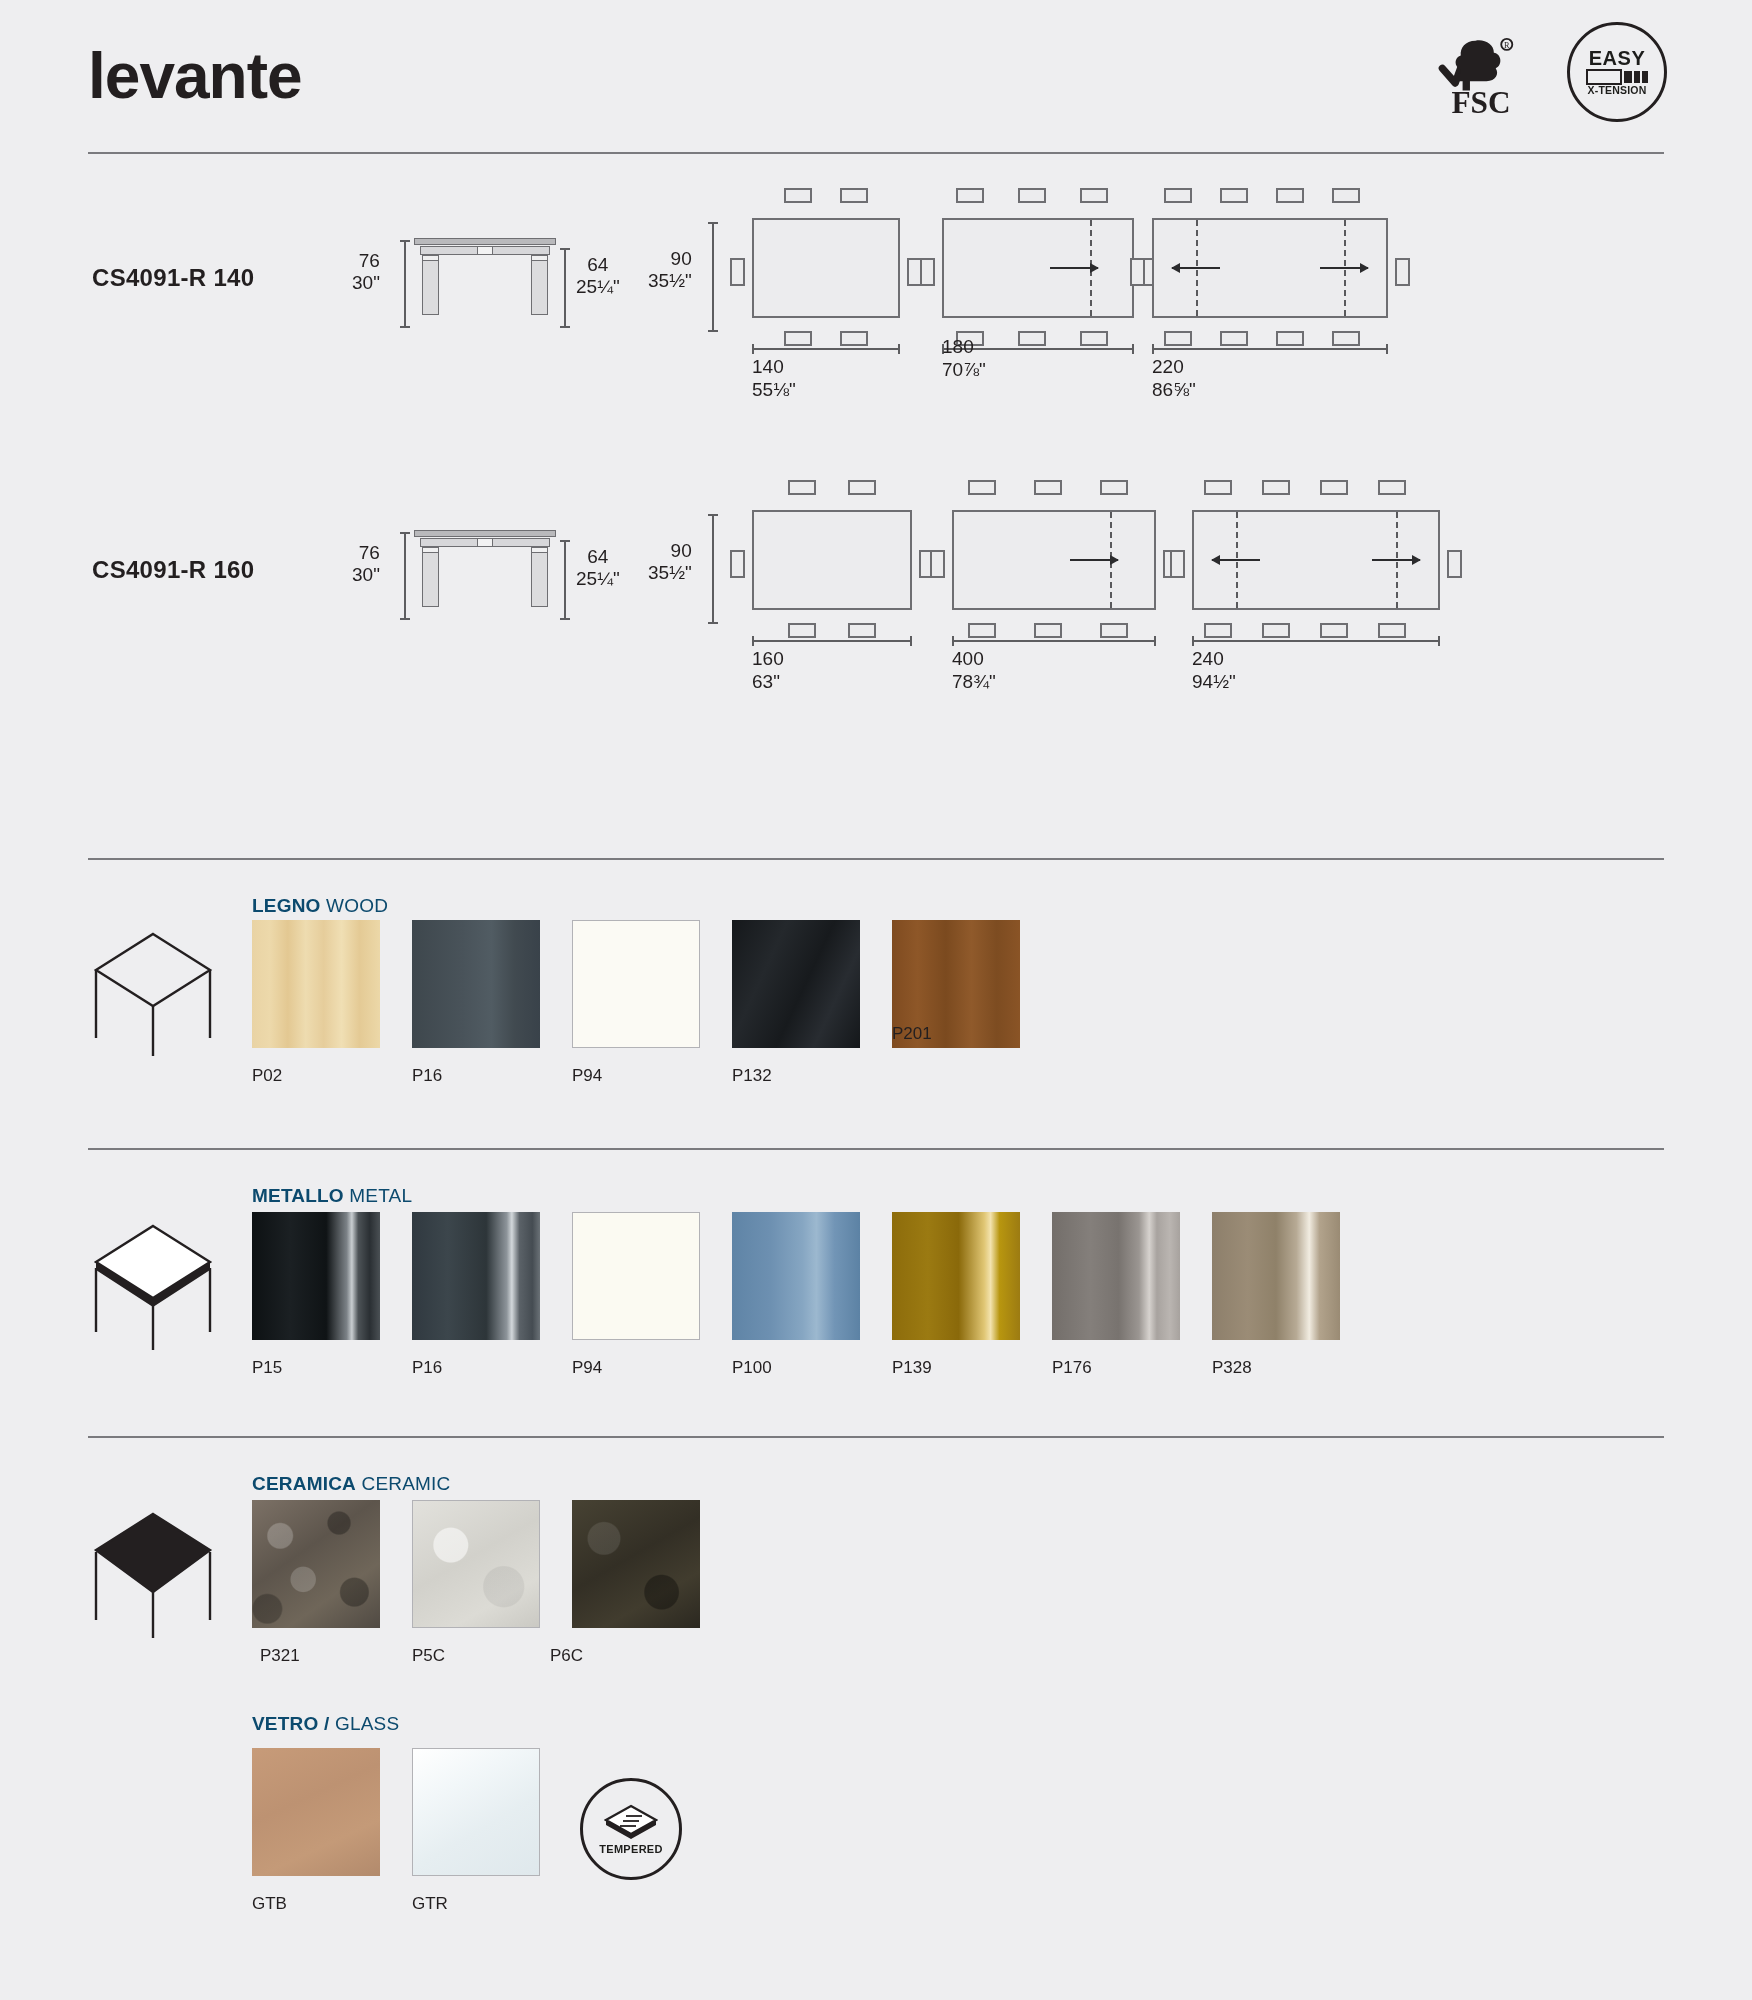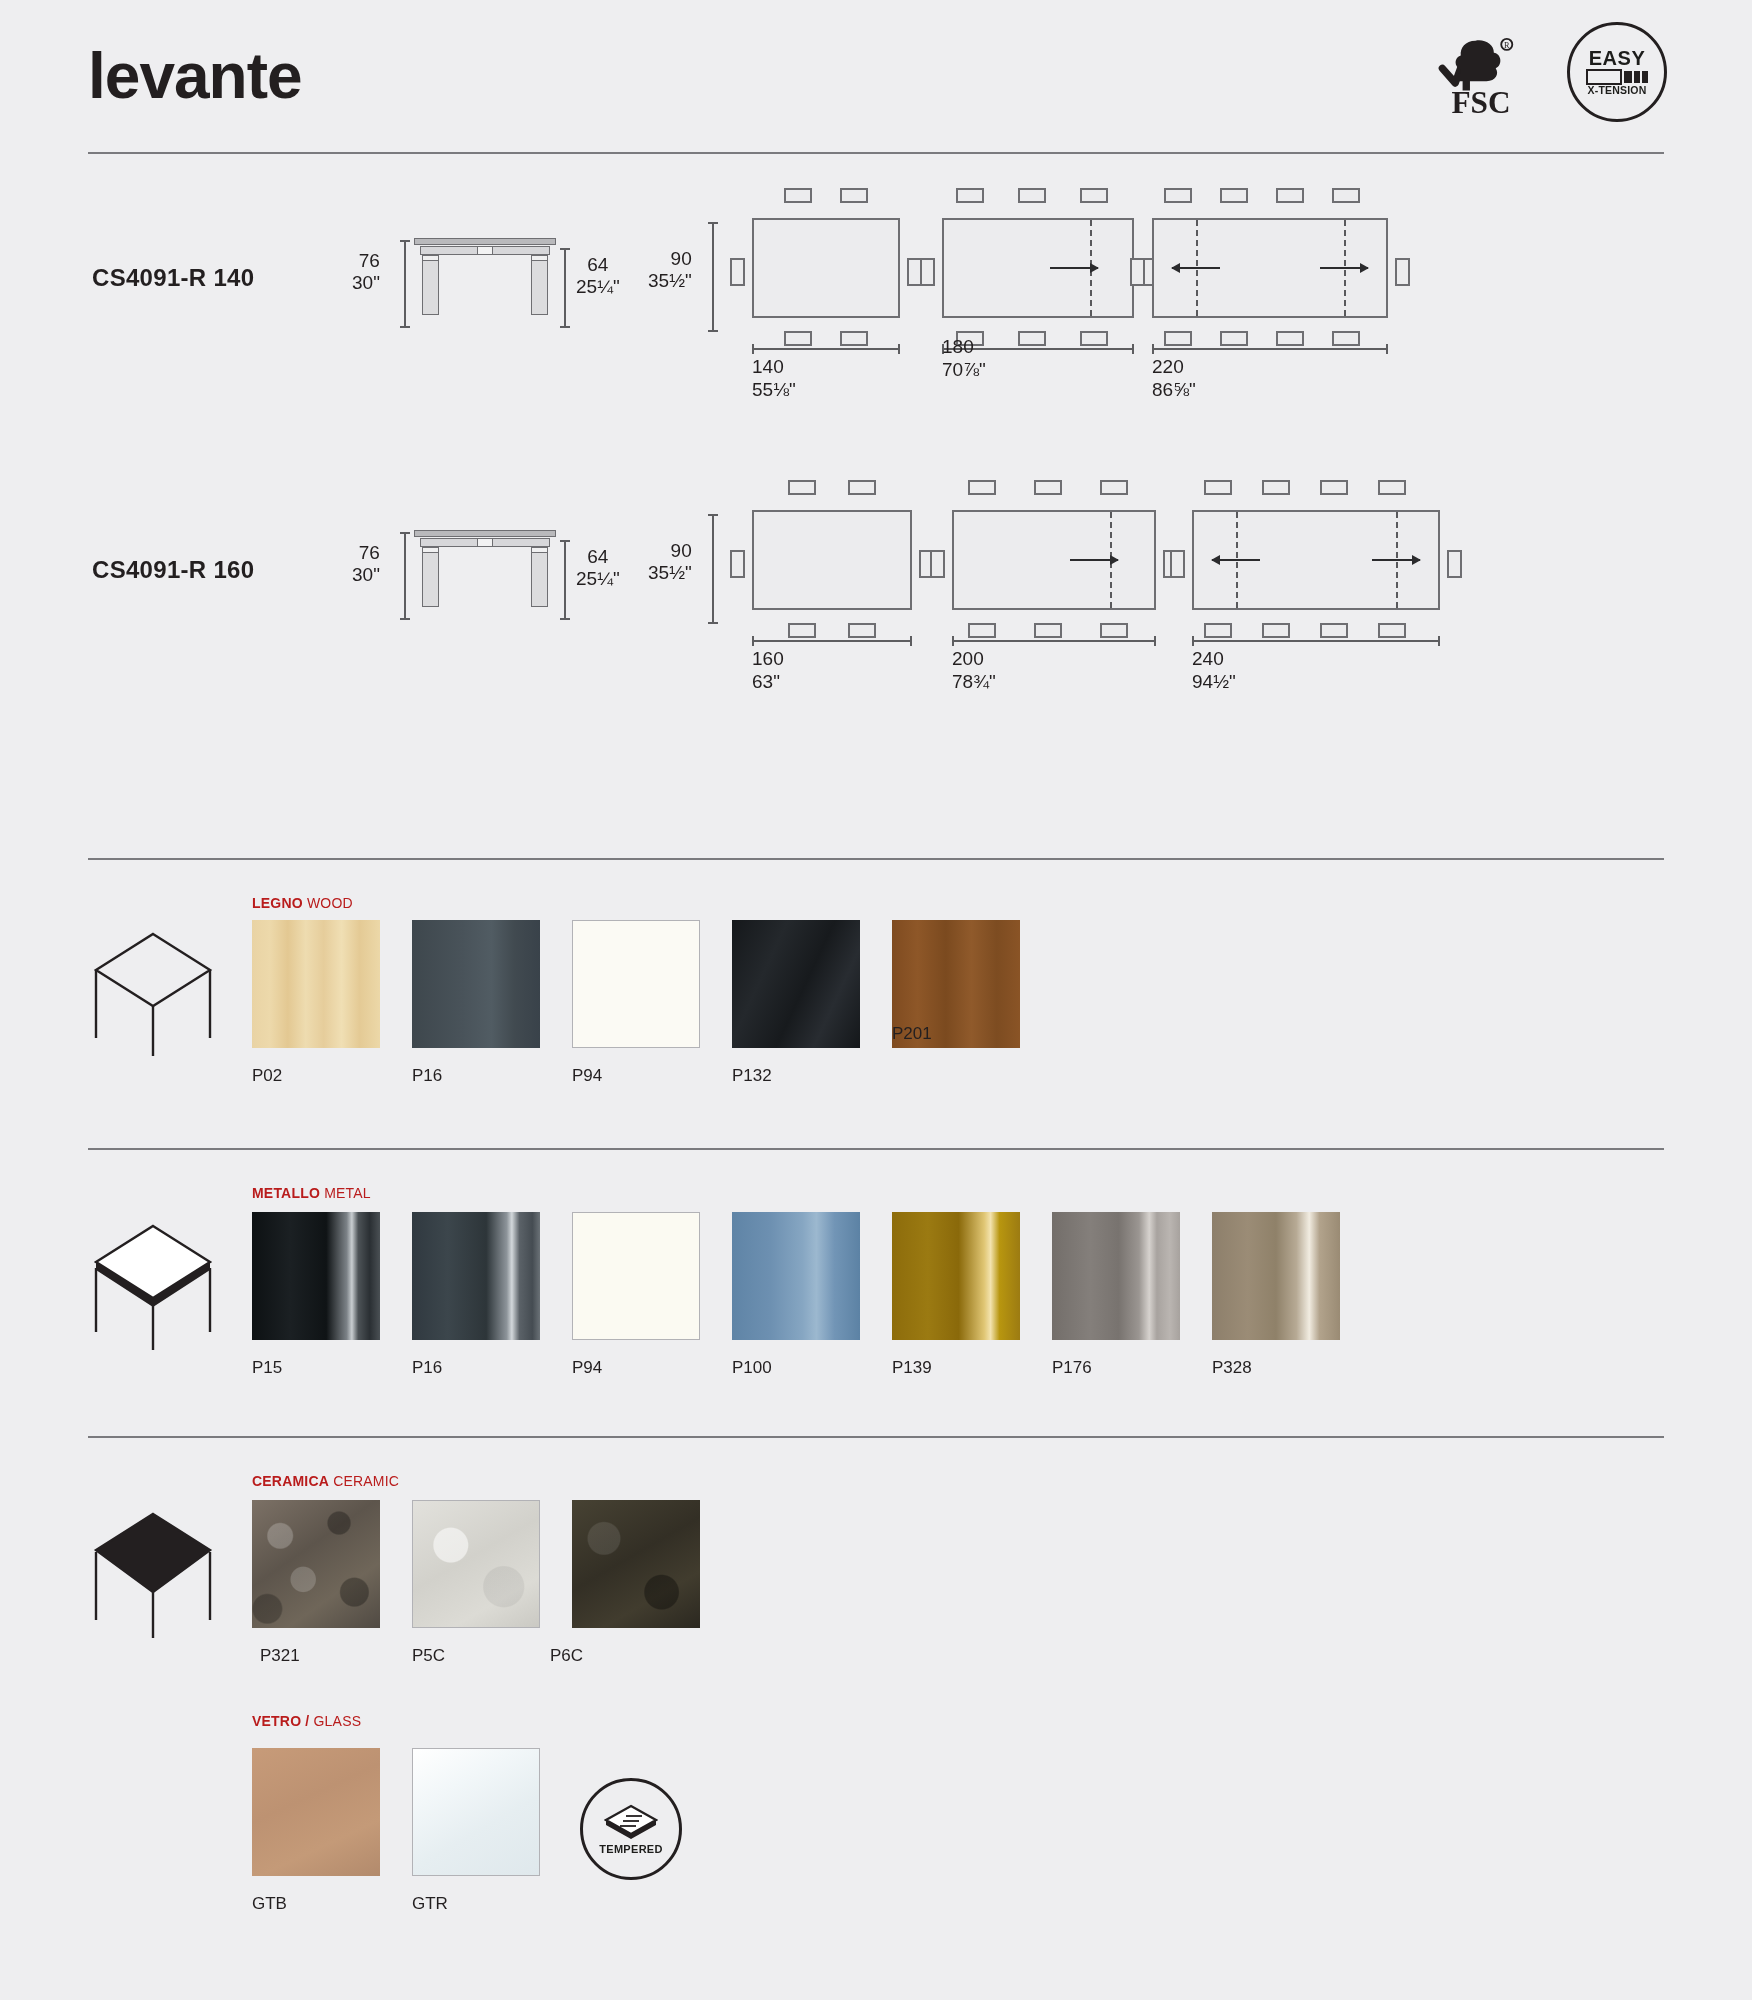--- a/index.html
+++ b/index.html
@@ -64,21 +64,21 @@
   .chair{position:absolute;border:2px solid #6e6e72;background:#ececee;box-sizing:border-box;}
   .chair.h{width:28px;height:15px;}
   .chair.v{width:15px;height:28px;}
   .dash{position:absolute;width:0;border-left:2px dashed #59595c;}
   .arrow{position:absolute;height:2px;background:#2b2b2d;}
   .arrow.right::after{content:"";position:absolute;right:-1px;top:-4px;border-left:9px solid #2b2b2d;border-top:5px solid transparent;border-bottom:5px solid transparent;}
   .arrow.left::before{content:"";position:absolute;left:-1px;top:-4px;border-right:9px solid #2b2b2d;border-top:5px solid transparent;border-bottom:5px solid transparent;}
   .plan-label{position:absolute;text-align:left;font-size:19px;line-height:1.2;color:#231f20;white-space:nowrap;}
 
   
-  .sec-title{position:absolute;font-size:14px;letter-spacing:.2px;color:#b91c1c;white-space:nowrap;}
+  .sec-title{position:absolute;font-size:19px;letter-spacing:.2px;color:#0c4a6e;white-space:nowrap;}
   .sec-title b{font-weight:700;}
   .sec-title span{font-weight:400;}
 
   .swatch{position:absolute;width:128px;height:128px;box-sizing:border-box;}
   .swatch.bordered{border:1px solid #b2b2b6;}
   .sw-label{position:absolute;font-size:17px;font-weight:400;color:#231f20;white-space:nowrap;}
 
   
   .tglyph{position:absolute;width:130px;height:140px;}
   .tglyph svg{width:100%;height:100%;display:block;}
@@ -266,21 +266,21 @@
     <div class="chair h" style="left:104px;top:-30px"></div>
     <div class="chair h" style="left:170px;top:-30px"></div>
     <div class="chair h" style="left:38px;top:113px"></div>
     <div class="chair h" style="left:104px;top:113px"></div>
     <div class="chair h" style="left:170px;top:113px"></div>
     <div class="dash" style="left:180px;top:2px;height:96px"></div>
     <div class="arrow right" style="left:140px;top:49px;width:48px"></div>
   </div>
   <div class="hbar" style="left:952px;top:640px;width:204px"></div>
   <div class="plan-label" style="left:952px;top:648px;width:204px">
-    <span>200</span><br>
+    <span>400</span><br>
     <span>78¾"</span>
   </div>
 
   <div class="plan" style="left:1170px;top:510px">
     <div class="chair v" style="left:0;top:40px"></div>
     <div class="surface" style="left:22px;top:0;width:248px;height:100px"></div>
     <div class="chair v" style="left:277px;top:40px"></div>
     <div class="chair h" style="left:34px;top:-30px"></div>
     <div class="chair h" style="left:92px;top:-30px"></div>
     <div class="chair h" style="left:150px;top:-30px"></div>

